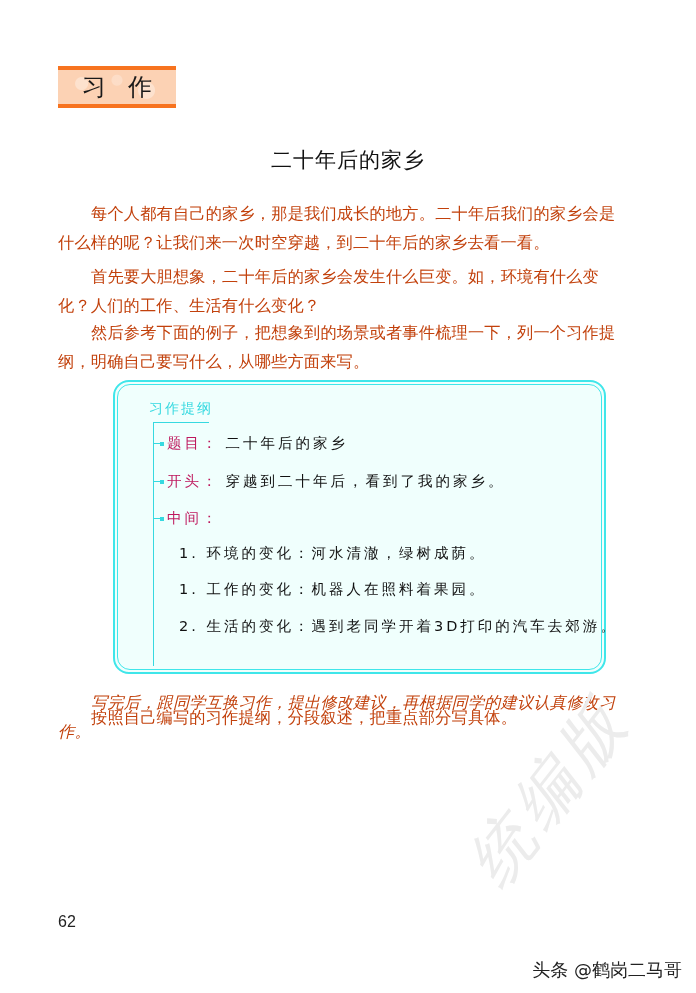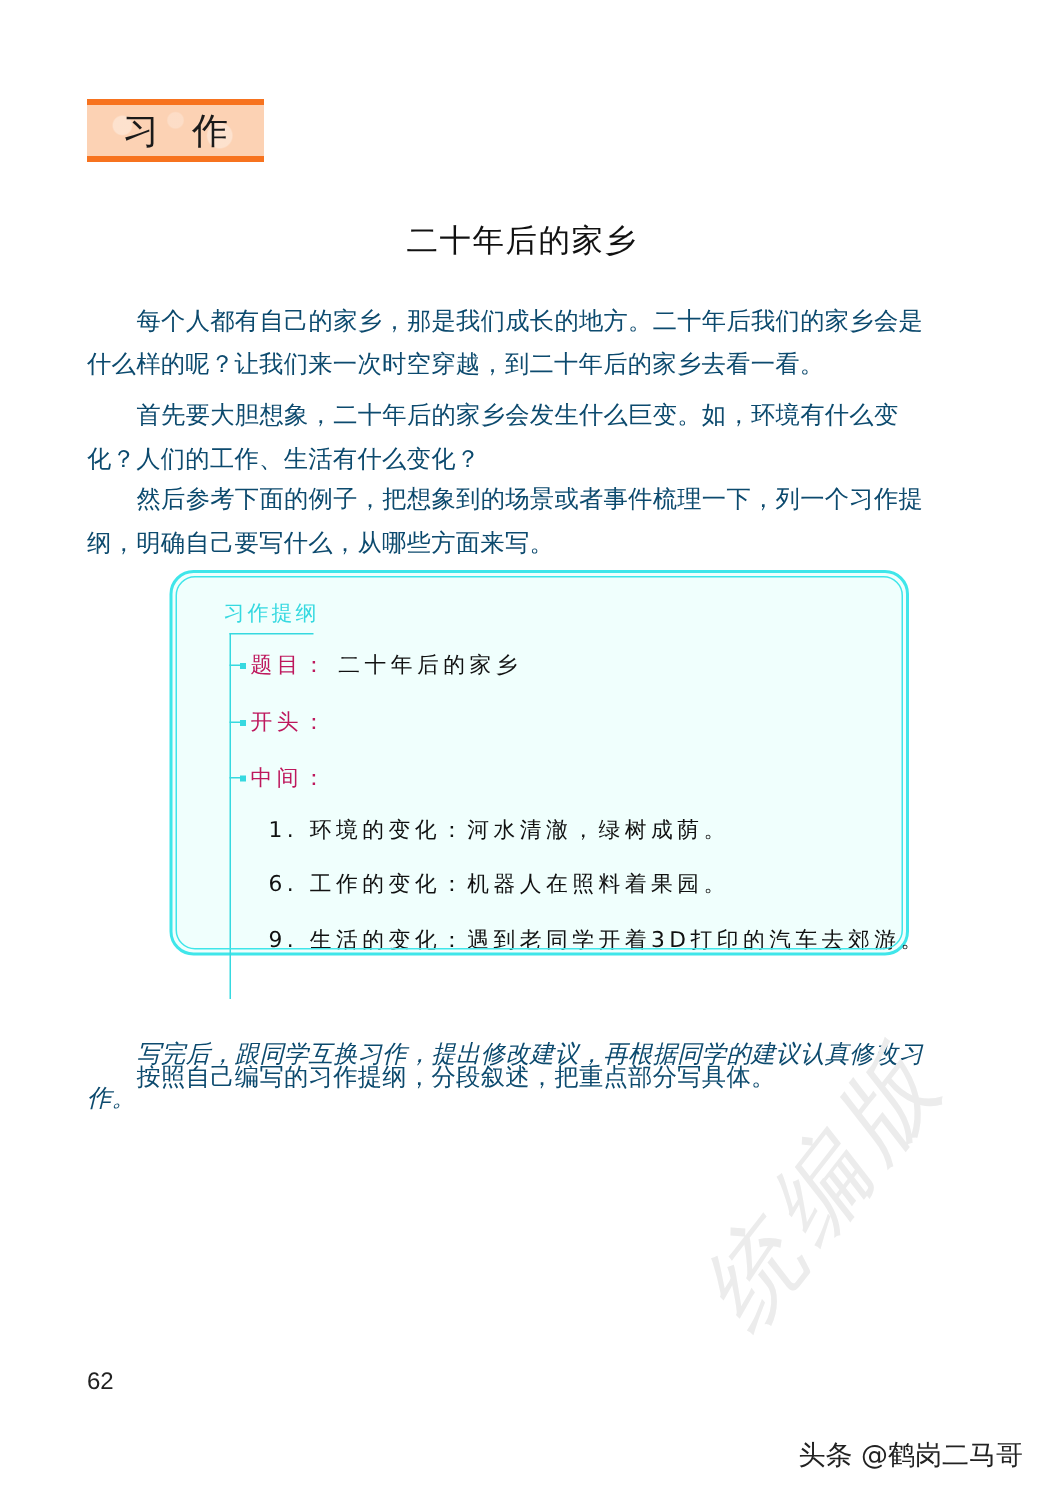--- a/index.html
+++ b/index.html
@@ -24,25 +24,25 @@
   .banner span {
     font-family: "DejaVu Serif", "Liberation Serif", serif;
     font-size: 24px; letter-spacing: 22px; margin-left: 22px; color: #1a1a1a;
   }
   .title {
     position: absolute; top: 146px; left: 0; width: 696px; text-align: center;
     font-size: 21px; color: #111; letter-spacing: 1px;
   }
   .para {
     position: absolute; left: 58px; width: 560px;
-    font-size: 16.2px; line-height: 29px; color: #0c4a6e;
+    font-size: 16.2px; line-height: 29px; color: #c2410c;
     text-indent: 33px; letter-spacing: 0.2px;
   }
   .box {
-    position: absolute; left: 113px; top: 380px; width: 493px; height: 257px;
+    position: absolute; left: 113px; top: 380px; width: 493px; height: 294px;
     box-sizing: border-box;
     border: 2px solid #3fe6ea; border-radius: 16px;
     background: #f0fffd;
   }
   .box::after {
     content: ""; position: absolute; left: 2px; top: 2px; right: 2px; bottom: 2px;
     border: 1px solid #3fe6ea; border-radius: 13px; pointer-events: none;
   }
   .box-title {
     position: absolute; left: 34px; top: 18px; font-size: 14px; color: #36d9e0;
@@ -99,31 +99,32 @@
   <div class="node" style="top:52px;">
     <span class="conn"></span>
     <span class="dot"></span>
     <span class="key">题目：</span>
     <span class="val">二十年后的家乡</span>
   </div>
   <div class="node" style="top:90px;justify-content:flex-end;">
     <span class="conn"></span>
     <span class="dot"></span>
     <span class="key">开头：</span>
+    <span class="val">穿越到二十年后，看到了我的家乡。</span>
   </div>
   <div class="node" style="top:127px;">
     <span class="conn"></span>
     <span class="dot"></span>
     <span class="key">中间：</span>
     <span class="val"></span>
   </div>
 
   <div class="sub" style="top:162px;">1. 环境的变化：河水清澈，绿树成荫。</div>
-  <div class="sub" style="top:198px;">6. 工作的变化：机器人在照料着果园。</div>
-  <div class="sub" style="top:235px;">9. 生活的变化：遇到老同学开着3D打印的汽车去郊游。</div>
+  <div class="sub" style="top:198px;">1. 工作的变化：机器人在照料着果园。</div>
+  <div class="sub" style="top:235px;">2. 生活的变化：遇到老同学开着3D打印的汽车去郊游。</div>
 
 </div>
 
 <div class="para" style="top:703px;">按照自己编写的习作提纲，分段叙述，把重点部分写具体。</div>
 <div class="para" style="top:688px;font-style:italic;">写完后，跟同学互换习作，提出修改建议，再根据同学的建议认真修改习作。</div>
 
 <div class="watermark">统编版</div>
 
 <div class="page-num">62</div>
 

